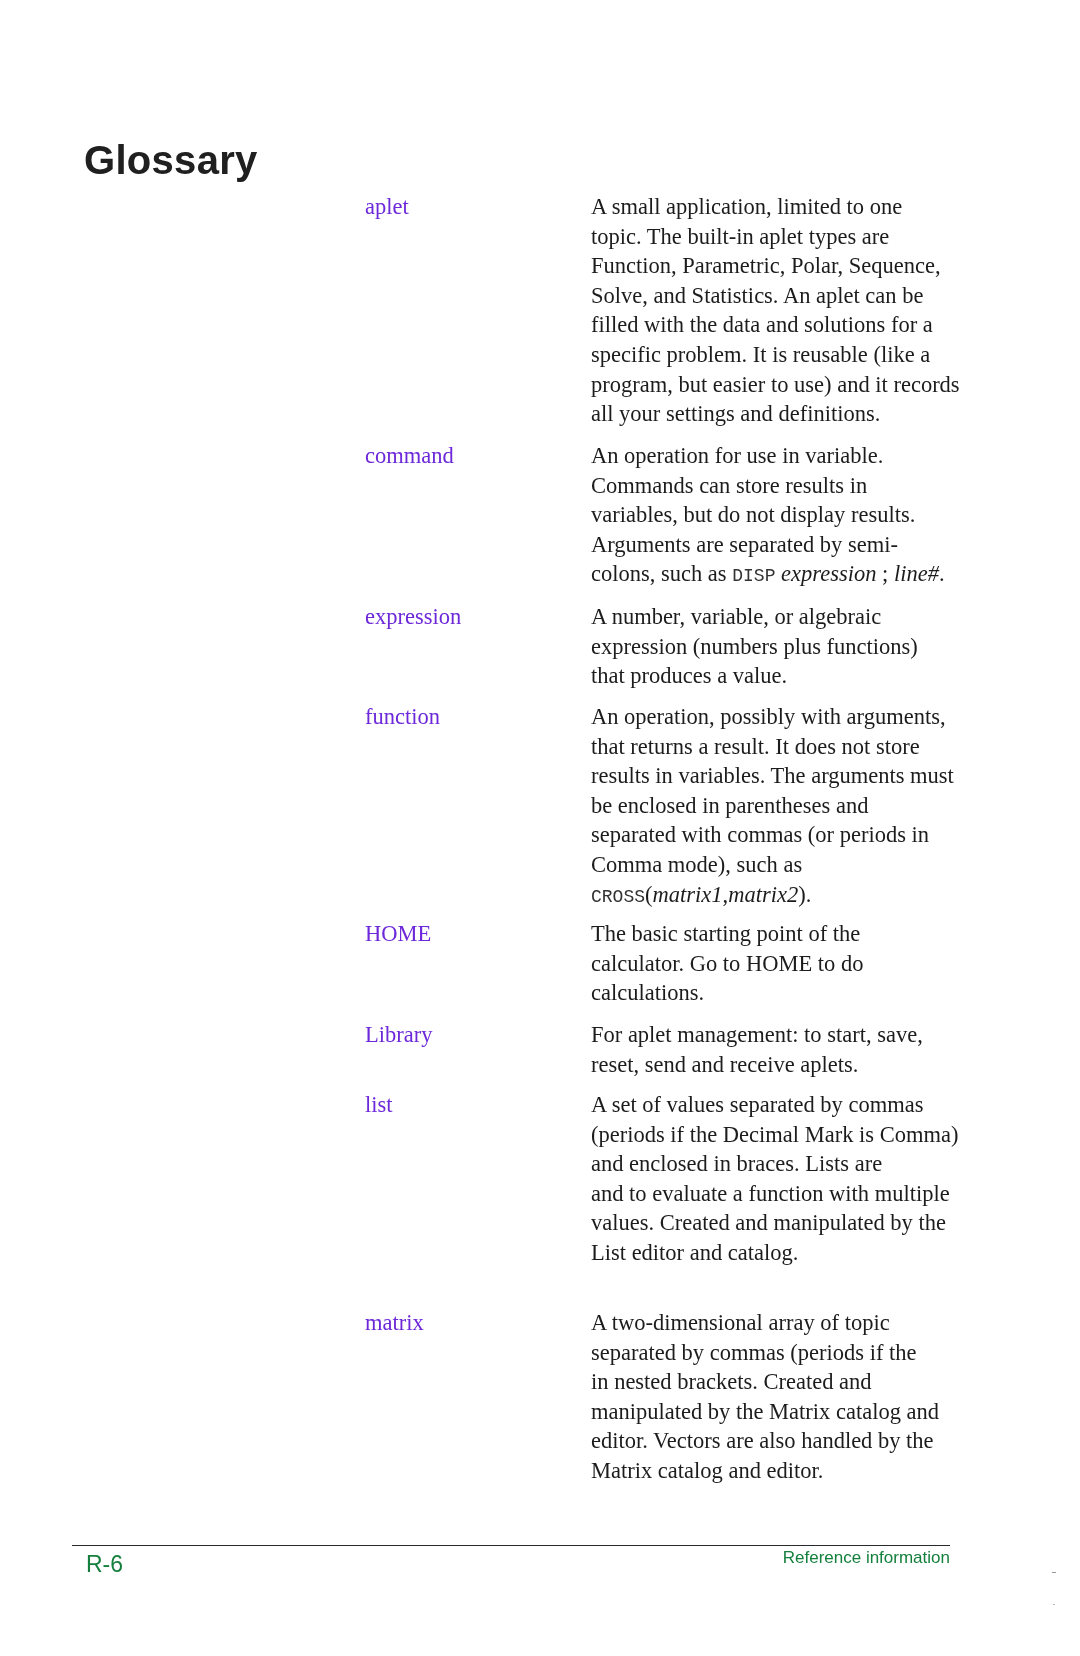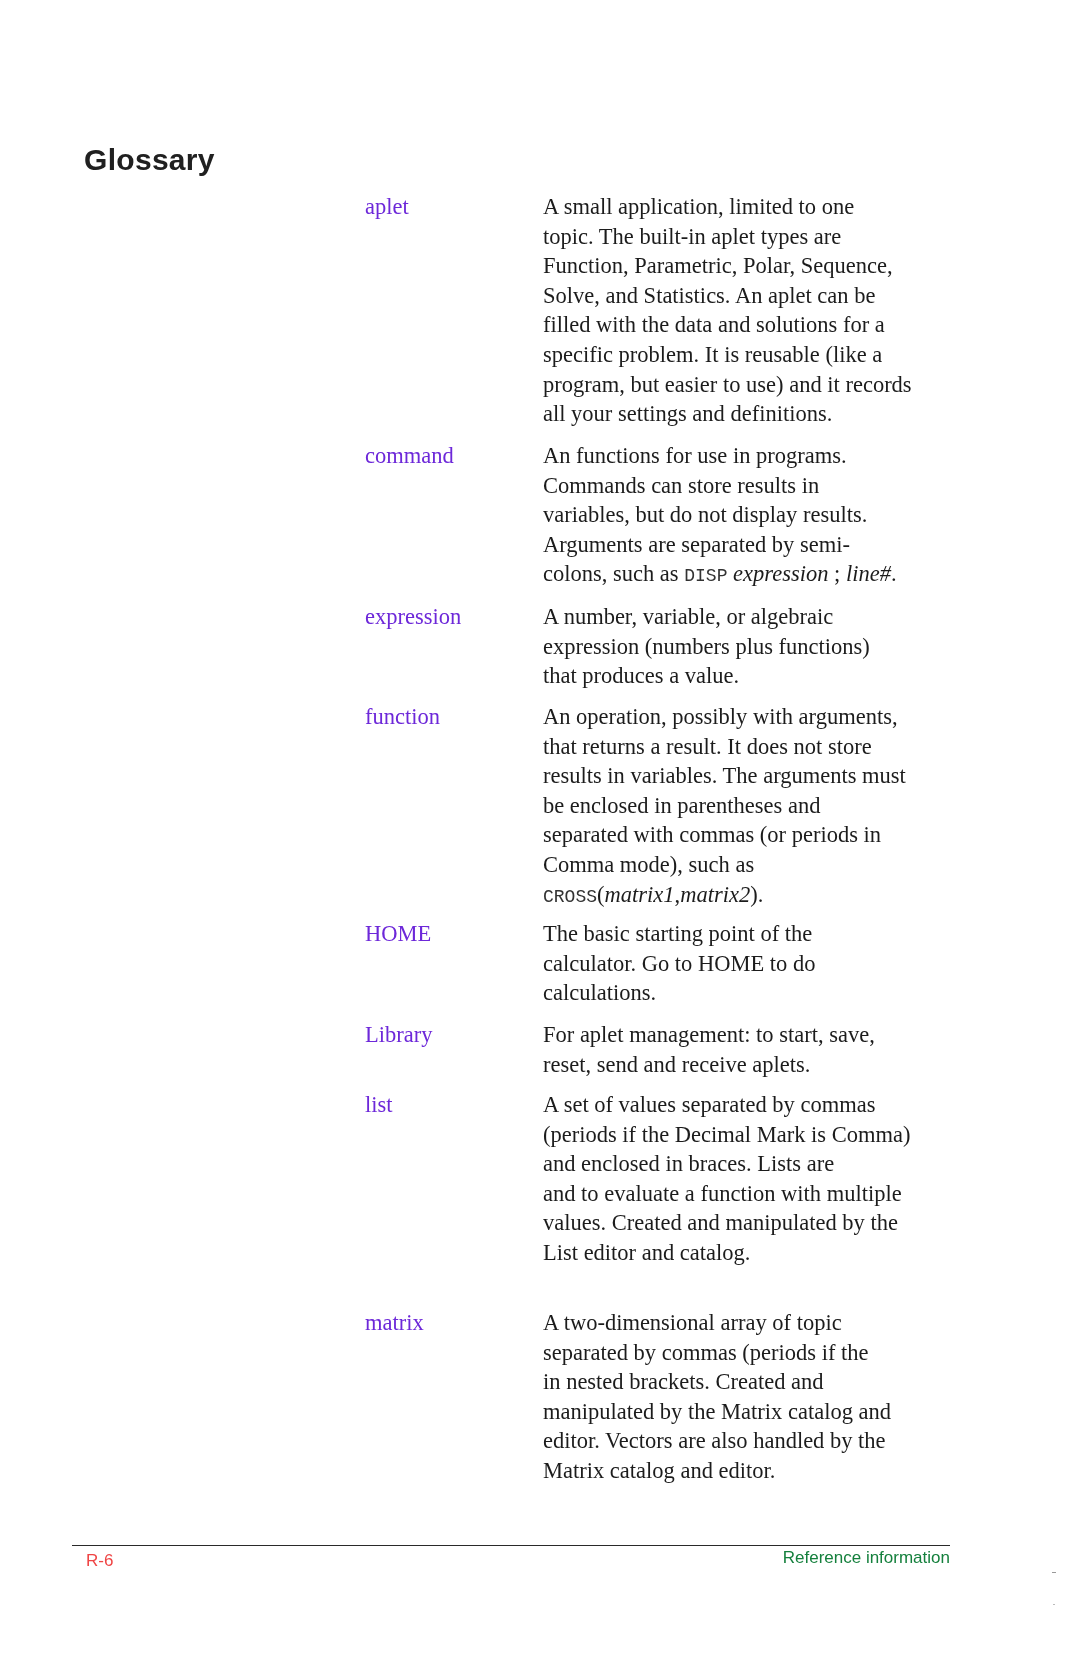--- a/index.html
+++ b/index.html
@@ -1,41 +1,41 @@
 <!DOCTYPE html>
 <html><head>
   <meta charset="utf-8">
   <style>
     html, body { margin: 0; padding: 0; background: #ffffff; }
     body { width: 1080px; height: 1656px; position: relative; overflow: hidden; color: #1a1a1a; }
     .title {
       position: absolute; left: 84px; top: 136px;
       font-family: "Liberation Sans", sans-serif; font-weight: bold;
-      font-size: 30px; line-height: 48px; color: #202020; letter-spacing: 0.3px;
+      font-size: 40px; line-height: 48px; color: #202020; letter-spacing: 0.3px;
     }
     .glossary { position: absolute; left: 0; top: 0; width: 1080px; }
     .entry { position: absolute; left: 0; width: 1080px; }
     .term {
       position: absolute; left: 365px; top: 0;
       font-family: "Liberation Serif", serif; font-size: 22.5px; line-height: 29.6px; color: #6d28d9;
     }
     .def {
       position: absolute; left: 543px; top: 0; width: 400px;
       font-family: "Liberation Serif", serif; font-size: 22.5px; line-height: 29.6px; color: #1c1c1c;
     }
-    .def .line { display: block; white-space: nowrap; }
+    .def .line { display: block; white-space: nowrap; margin-left: 48px; }
     .mono { font-family: "Liberation Mono", monospace; font-size: 18px; color: #333; }
     .ital { font-style: italic; }
     .footer-rule {
       position: absolute; left: 72px; top: 1545px; width: 878px; height: 0;
       border-top: 1.5px solid #2a2a2a;
     }
     .footer-left {
       position: absolute; left: 86px; top: 1551px;
-      font-family: "Liberation Sans", sans-serif; font-size: 17px; color: #ef4444;
+      font-family: "Liberation Sans", sans-serif; font-size: 23px; color: #15803d;
     }
     .footer-right {
       position: absolute; right: 130px; top: 1548px;
       font-family: Liberation Sans, sans-serif; font-size: 17px; color: #15803d;
     }
     .speck { position: absolute; background: #999; }
   </style>
 </head>
 <body>
 
@@ -53,21 +53,21 @@
       <span class="line">filled with the data and solutions for a</span>
       <span class="line">specific problem. It is reusable (like a</span>
       <span class="line">program, but easier to use) and it records</span>
       <span class="line">all your settings and definitions.</span>
     </div>
   </div>
 
   <div class="entry" style="top:441px;">
     <div class="term">command</div>
     <div class="def">
-      <span class="line">An functions for use in programs.</span>
+      <span class="line">An operation for use in variable.</span>
       <span class="line">Commands can store results in</span>
       <span class="line">variables, but do not display results.</span>
       <span class="line">Arguments are separated by semi-</span>
       <span class="line"><span>colons, such as </span><span class="mono">DISP</span><span class="ital"> expression</span><span> ; </span><span class="ital">line#</span><span>.</span></span>
     </div>
   </div>
 
   <div class="entry" style="top:602px;">
     <div class="term">expression</div>
     <div class="def">

